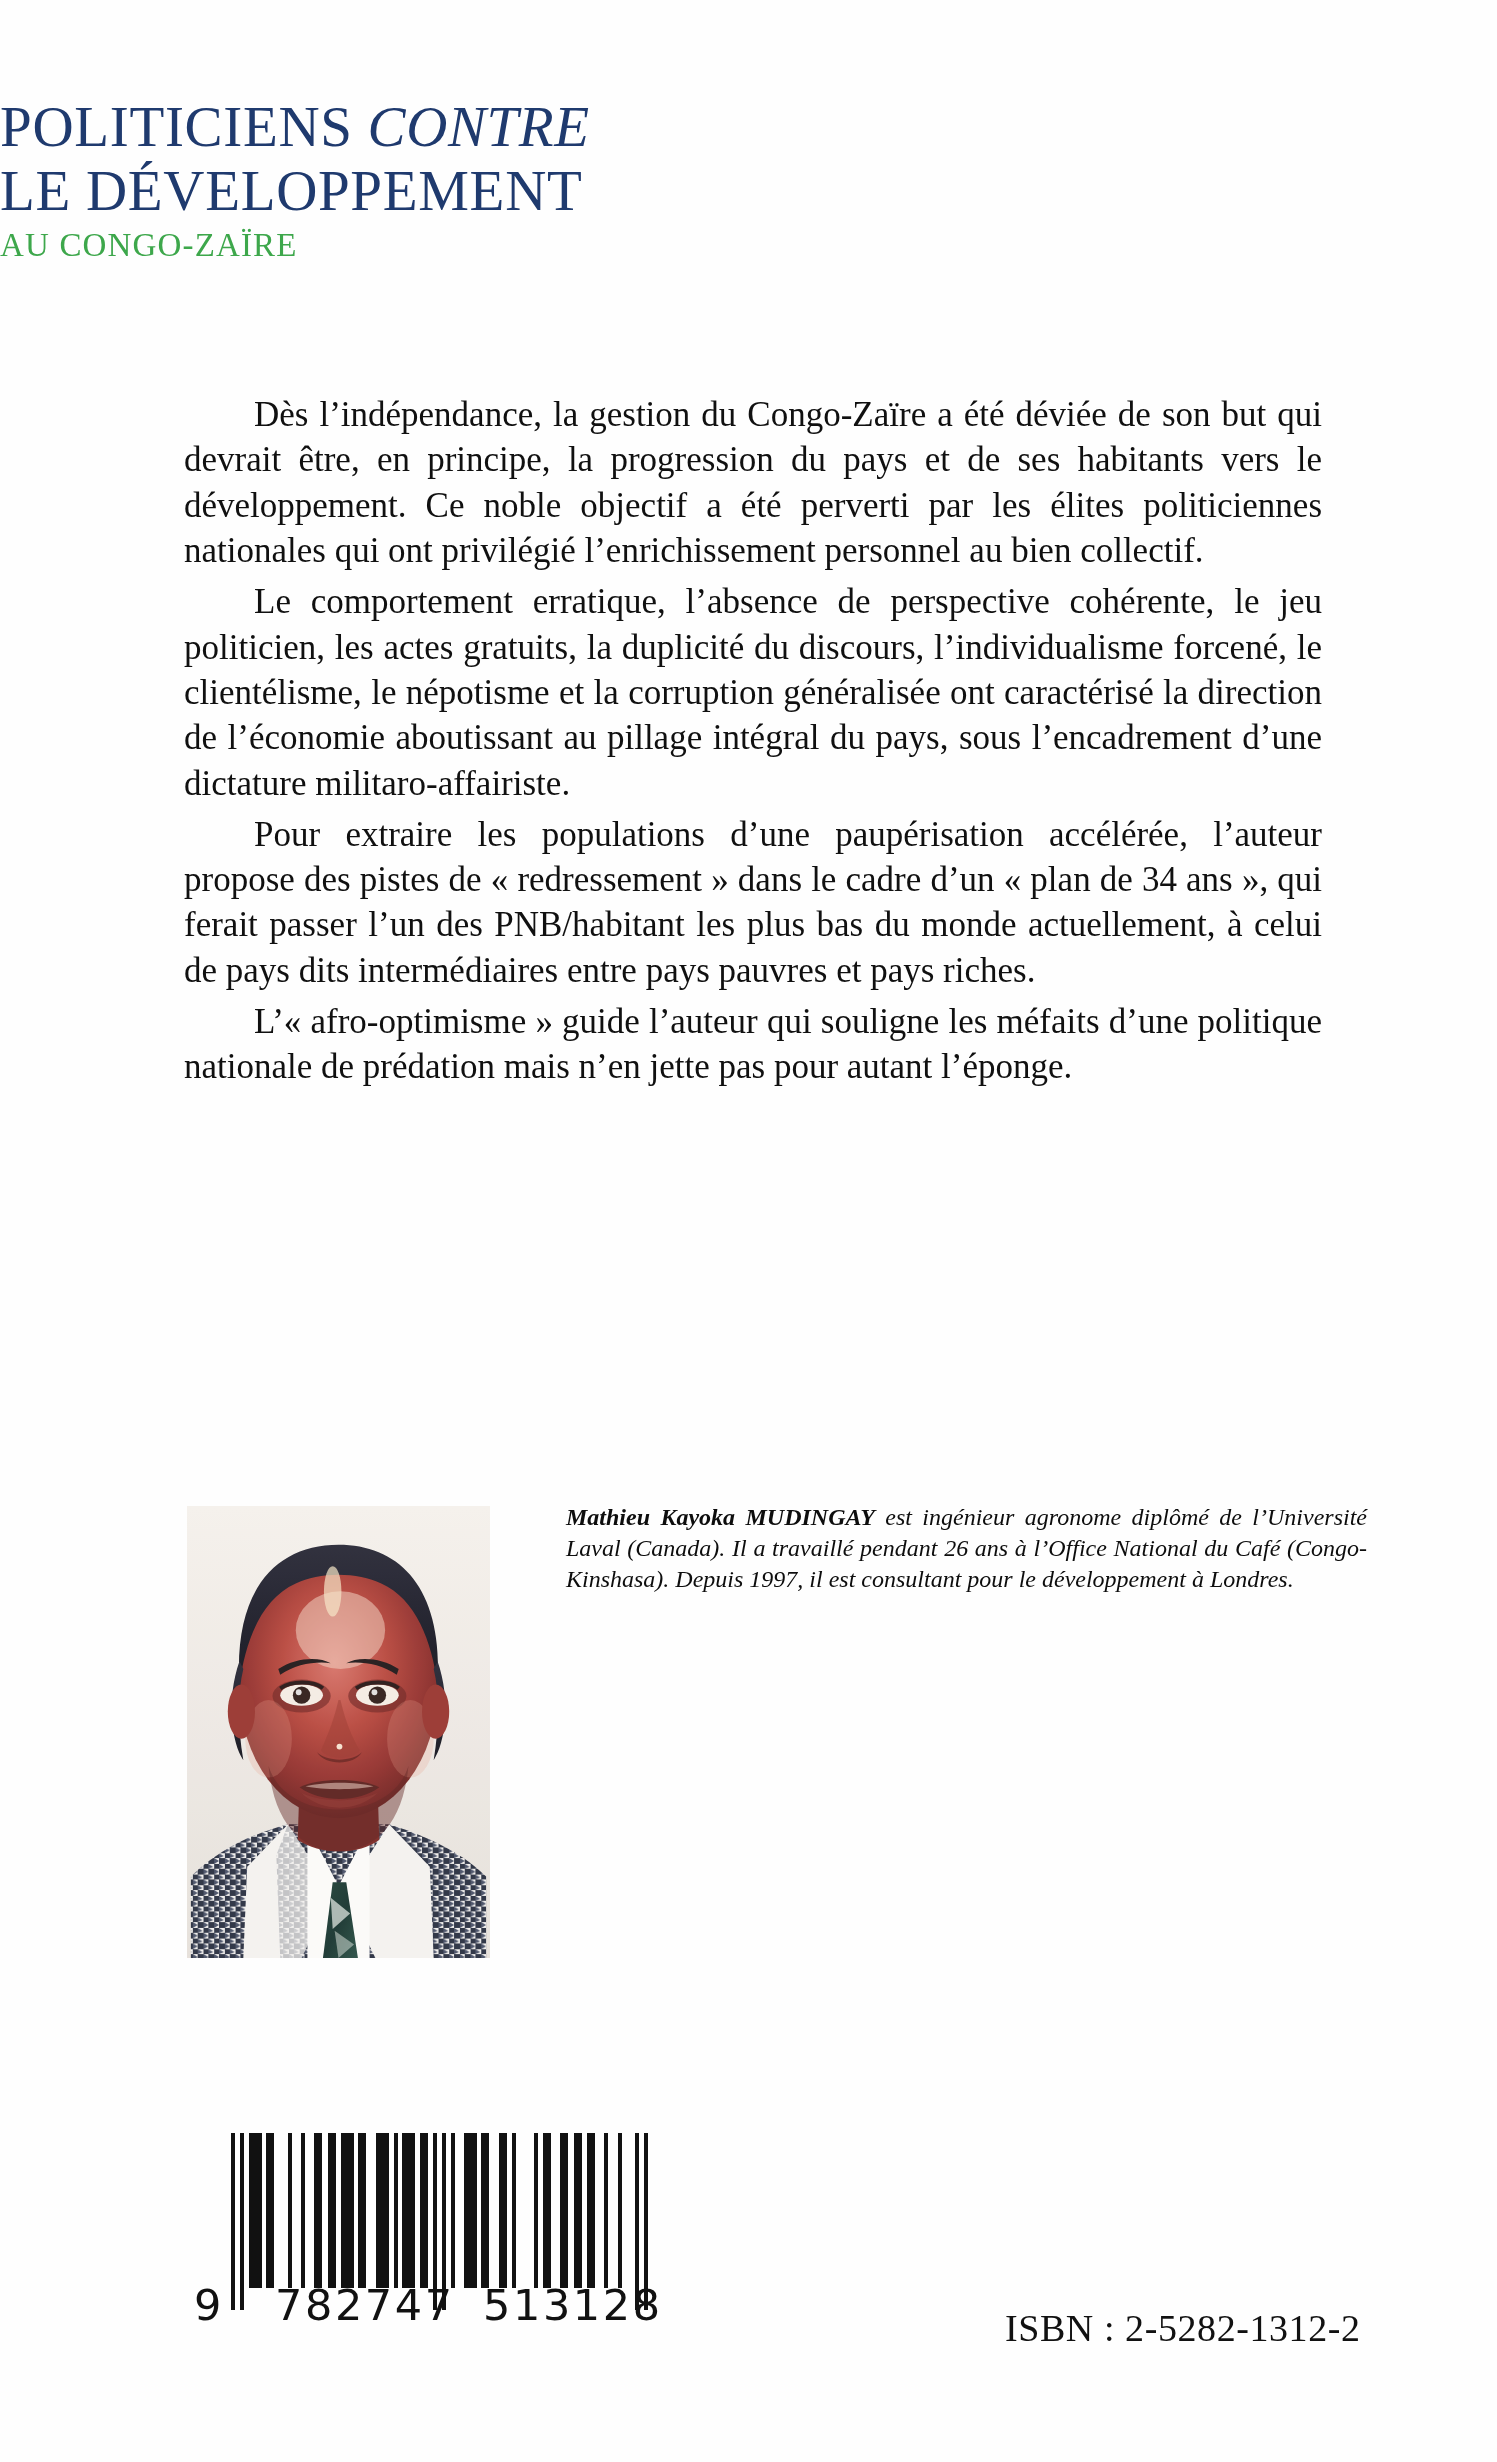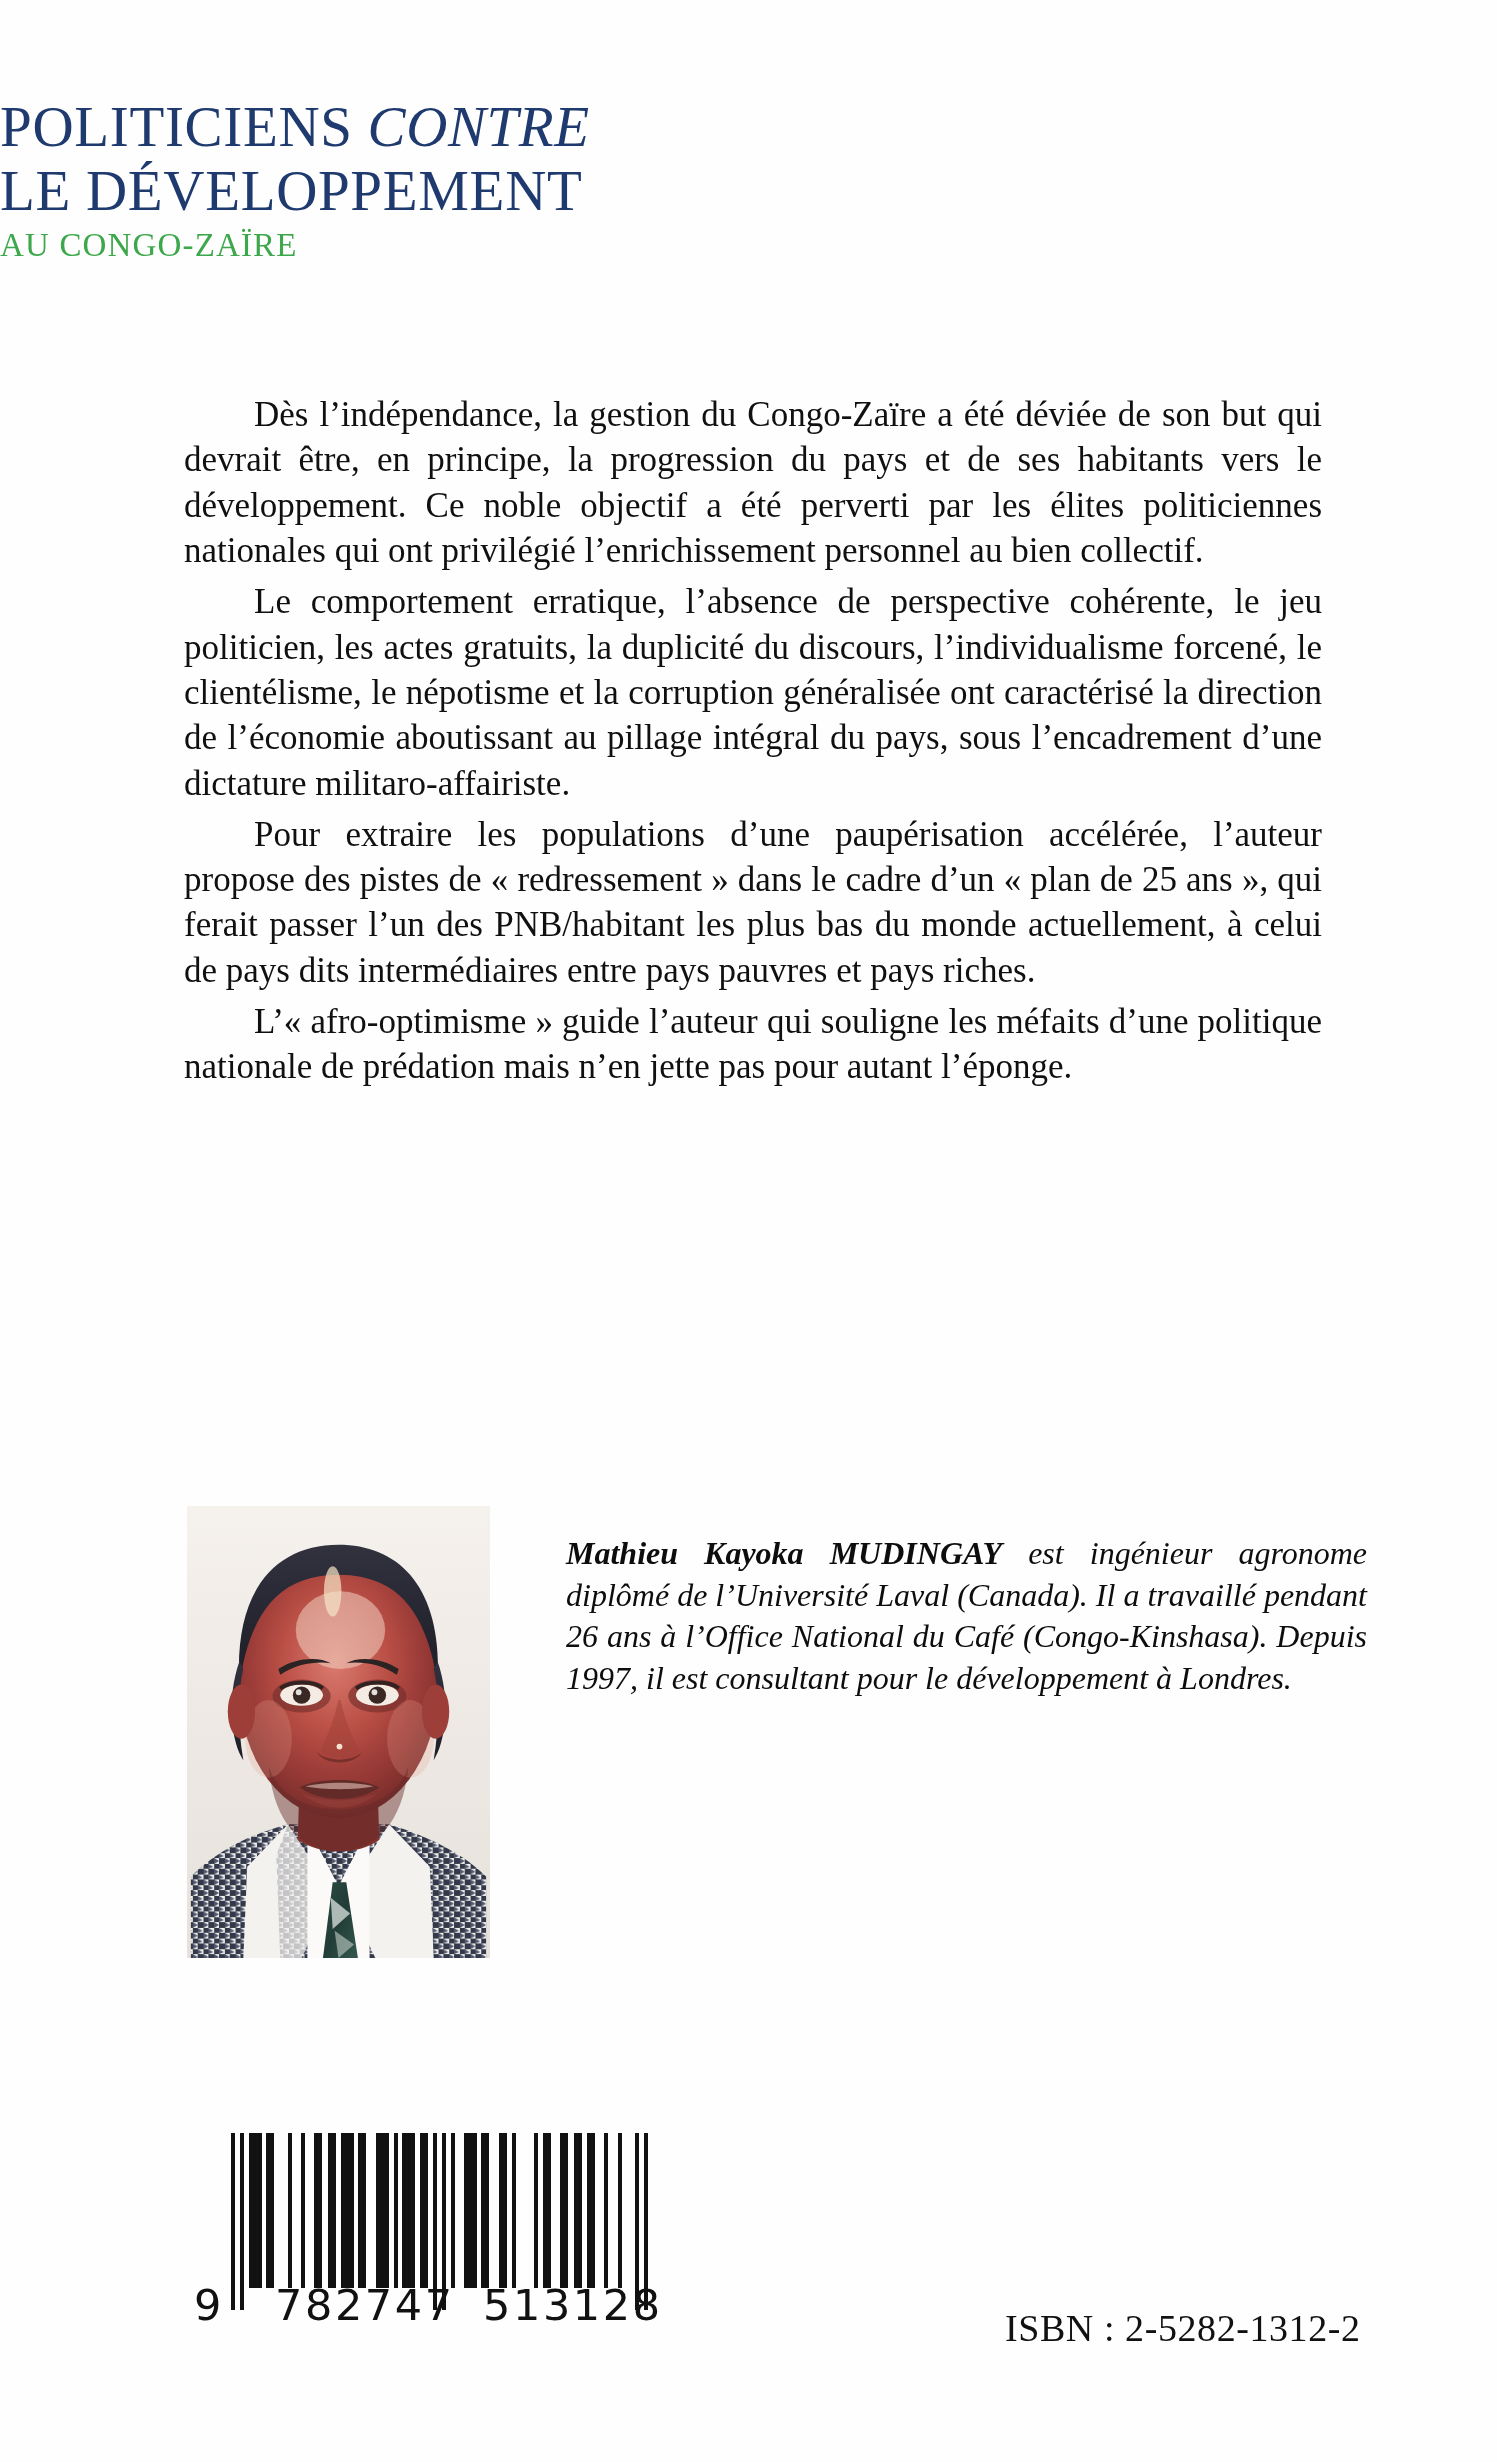--- a/index.html
+++ b/index.html
@@ -77,23 +77,23 @@
     width: 303px;
     height: 452px;
     overflow: hidden;
     background: #efe9e3;
   }
   #author-photo svg { display: block; width: 100%; height: 100%; }
 
   #author-bio {
     position: absolute;
     left: 566px;
-    top: 1533px;
+    top: 1502px;
     width: 801px;
-    font-size: 32px;
+    font-size: 24px;
     line-height: 1.30;
     font-style: italic;
     color: #0d0d0d;
     text-align: justify;
     text-justify: inter-word;
   }
   #author-bio p { margin: 0; }
   #author-name {
     font-weight: bold;
     font-style: italic;
@@ -156,21 +156,21 @@
 
   <div id="title-block">
     <div class="title-line" id="title-line-1"><span>POLITICIENS </span><span class="title-italic">CONTRE</span></div>
     <div class="title-line" id="title-line-2">LE DÉVELOPPEMENT</div>
     <div class="title-line" id="title-line-3">AU CONGO-ZAÏRE</div>
   </div>
 
   <div id="blurb">
     <p>Dès l’indépendance, la gestion du Congo-Zaïre a été déviée de son but qui devrait être, en principe, la progression du pays et de ses habitants vers le développement. Ce noble objectif a été perverti par les élites politiciennes nationales qui ont privilégié l’enrichissement personnel au bien collectif.</p>
     <p>Le comportement erratique, l’absence de perspective cohérente, le jeu politicien, les actes gratuits, la duplicité du discours, l’individualisme forcené, le clientélisme, le népotisme et la corruption généralisée ont caractérisé la direction de l’économie aboutissant au pillage intégral du pays, sous l’encadrement d’une dictature militaro-affairiste.</p>
-    <p>Pour extraire les populations d’une paupérisation accélérée, l’auteur propose des pistes de « redressement » dans le cadre d’un « plan de 25 ans », qui ferait passer l’un des PNB/habitant les plus bas du monde actuellement, à celui de pays dits intermédiaires entre pays pauvres et pays riches.</p>
+    <p>Pour extraire les populations d’une paupérisation accélérée, l’auteur propose des pistes de « redressement » dans le cadre d’un « plan de 34 ans », qui ferait passer l’un des PNB/habitant les plus bas du monde actuellement, à celui de pays dits intermédiaires entre pays pauvres et pays riches.</p>
     <p>L’« afro-optimisme » guide l’auteur qui souligne les méfaits d’une politique nationale de prédation mais n’en jette pas pour autant l’éponge.</p>
   </div>
 
   <div id="author-photo">
     <svg viewBox="0 0 312 466" preserveAspectRatio="none">
       <defs>
         <radialGradient id="faceGrad" cx="48%" cy="40%" r="62%">
           <stop offset="0%" stop-color="#d9766b"></stop>
           <stop offset="42%" stop-color="#b9493f"></stop>
           <stop offset="78%" stop-color="#8e2f2c"></stop>

